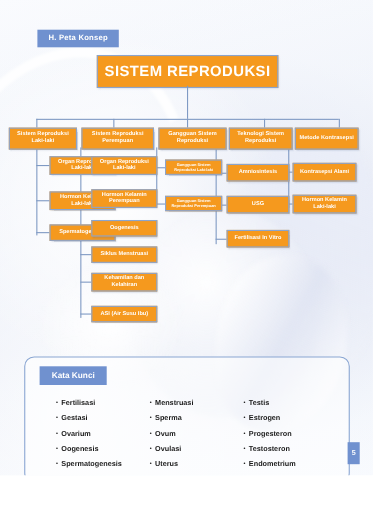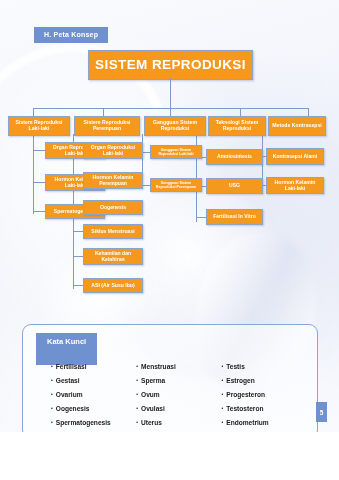--- a/index.html
+++ b/index.html
@@ -120,21 +120,21 @@
     position: absolute;
     left: 22px; top: 324px;
     width: 296px; height: 115px;
     background: rgba(255,255,255,0.55);
     border: 1px solid #8aa6d2;
     border-radius: 9px;
   }
   .kk-header {
     position: absolute;
     left: 13px; top: 8px;
-    padding: 4px 11px 19px 11px;
+    padding: 4px 11px 4px 11px;
     background: #7091cf;
     color: #ffffff;
     font-size: 7.5px;
     font-weight: bold;
   }
   .kk-cols {
     position: absolute;
     left: 28px; right: 10px; top: 38px;
     display: flex;
   }

